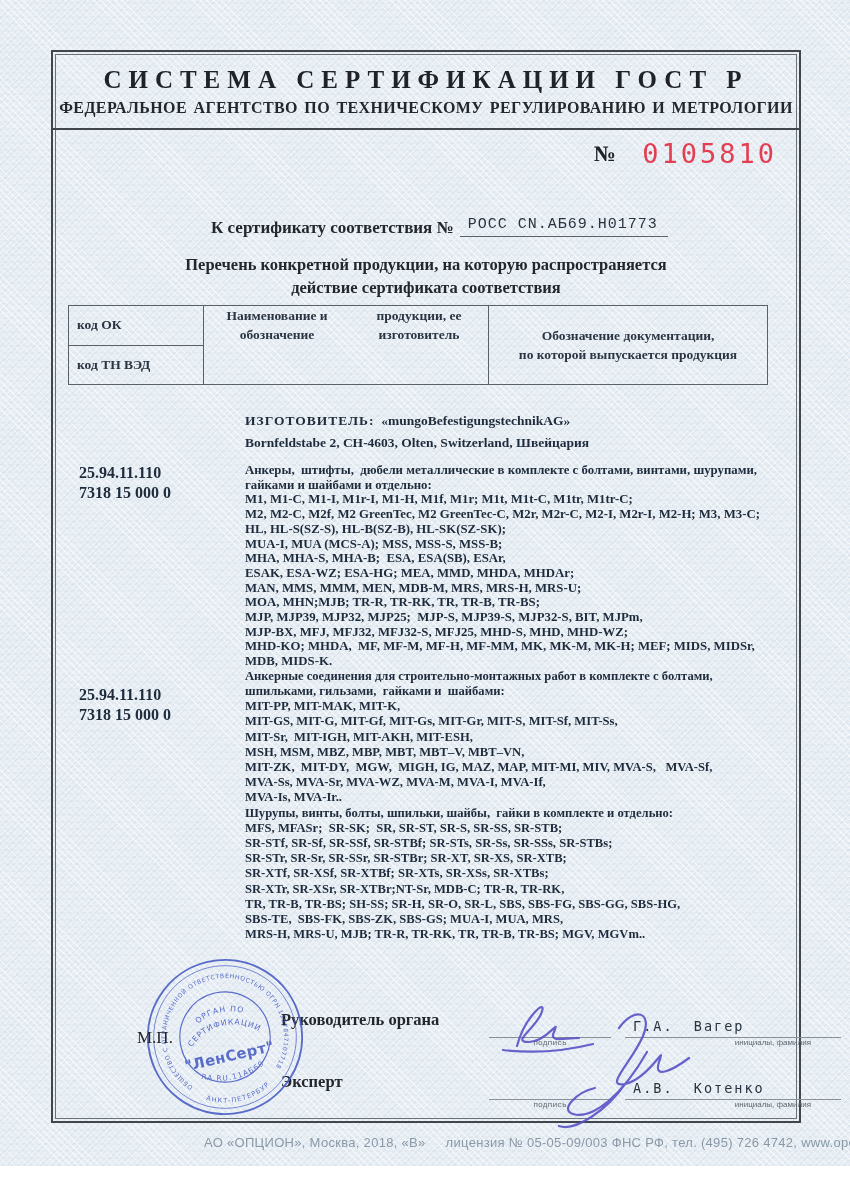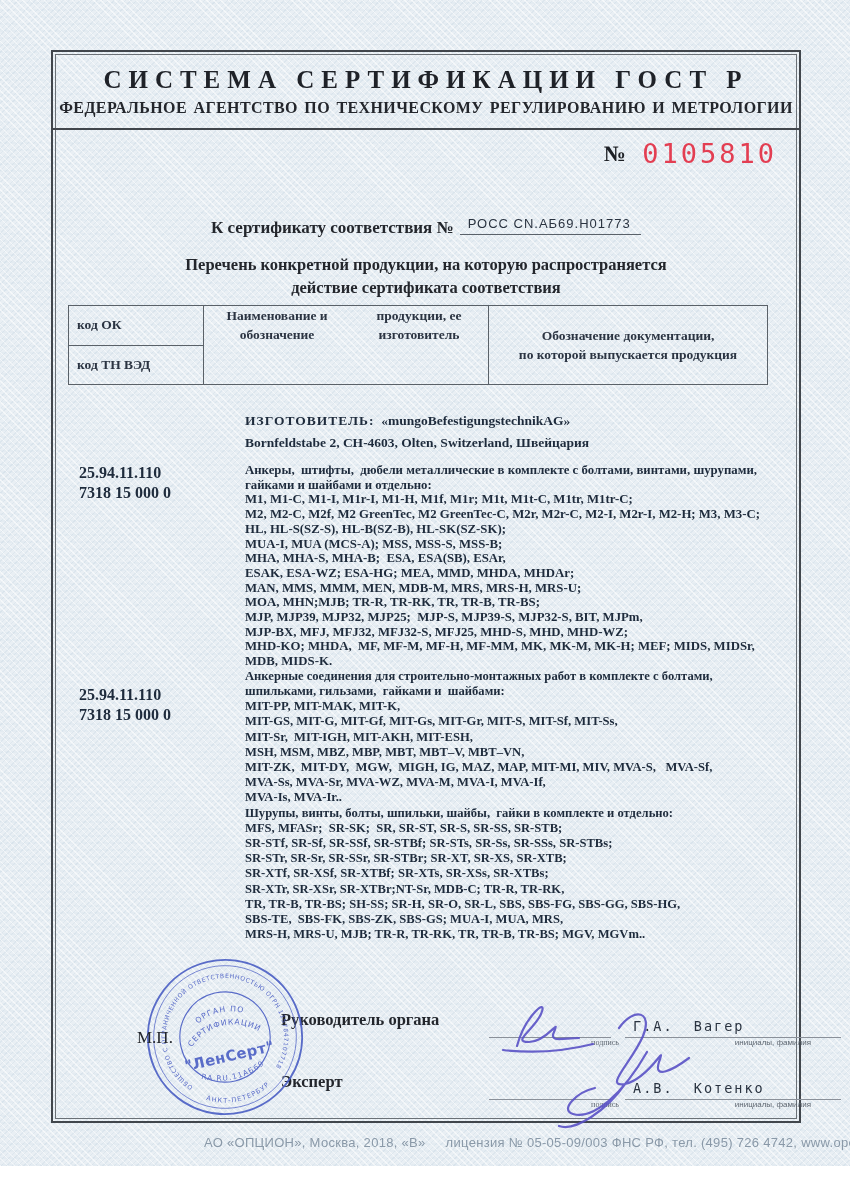--- a/index.html
+++ b/index.html
@@ -31,32 +31,32 @@
     margin-top:14px;font-size:25px;font-weight:bold;letter-spacing:7px;white-space:nowrap;
   }
   .masthead .t2{
     margin-top:5px;font-size:16px;font-weight:bold;letter-spacing:.4px;word-spacing:2px;white-space:nowrap;color:#23262c;
   }
   .serial{
     position:absolute;top:86px;right:22px;white-space:nowrap;
   }
   .serial .no{font-size:22px;font-weight:bold;color:#1d2025;vertical-align:2px;}
   .serial .digits{
-    font-family:"DejaVu Sans Mono", monospace;font-size:27px;letter-spacing:3px;margin-left:16px;
+    font-family:"DejaVu Sans Mono", monospace;font-size:27px;letter-spacing:3px;margin-left:26px;
   }
   .apx-title{
     position:absolute;top:122px;left:0;width:100%;text-align:center;
     font-size:27px;font-weight:bold;letter-spacing:3px;color:#23262c;
   }
   .certline{
     position:absolute;top:166px;left:158px;white-space:nowrap;
   }
   .certline .lbl{font-size:17px;font-weight:bold;color:#23262c;}
   .certline .num{
-    display:inline-block;font-family:Liberation Sans, sans-serif;font-size:13px;letter-spacing:1px;
+    display:inline-block;font-family:Liberation Mono, monospace;font-size:15px;letter-spacing:1px;
     color:#2a3340;border-bottom:1px solid #5a6169;padding:0 10px 3px 8px;margin-left:2px;
     transform:translateY(-5px);
   }
   .scope{
     position:absolute;top:201px;left:0;width:100%;text-align:center;
     font-size:16.5px;font-weight:bold;line-height:23px;color:#23262c;
   }
   .ptable{
     position:absolute;left:15px;top:253px;width:698px;height:78px;
     border:1px solid #5a6168;display:flex;color:#2b3442;
@@ -78,21 +78,21 @@
   .sec .lines{flex:1;}
   .sec1 .lines .p-line{font-size:12.8px;line-height:14.7px;white-space:pre;}
   .sec2 .lines .p-line{font-size:12.6px;line-height:15.2px;white-space:pre;}
   .signing{
     position:absolute;left:228px;top:958px;width:560px;
   }
   .sig-row{display:flex;align-items:flex-end;}
   .sig-row + .sig-row{margin-top:34px;}
   .sig-role{width:208px;font-size:16.5px;font-weight:bold;color:#23262c;padding-bottom:8px;}
   .sig-line{width:122px;position:relative;border-bottom:1px solid #8a9099;height:26px;}
-  .sig-cap{position:absolute;left:8px;top:27px;width:100%;text-align:right;font-family:Liberation Serif, serif;font-size:8px;color:#5d6670;font-weight:normal;}
+  .sig-cap{position:absolute;left:0;top:27px;width:100%;text-align:center;font-family:Liberation Mono, monospace;font-size:8px;color:#5d6670;font-weight:normal;}
   .name-field{flex:1;margin-left:14px;position:relative;border-bottom:1px solid #8a9099;height:26px;}
   .name-field .nm{
     position:absolute;left:8px;bottom:3px;font-family:"DejaVu Sans Mono", monospace;
     font-size:13.5px;letter-spacing:2px;color:#2a3340;white-space:pre;
   }
   .name-cap{position:absolute;right:30px;top:27px;font-family:"Liberation Sans",sans-serif;font-size:8px;color:#5d6670;}
   .mp{position:absolute;left:84px;top:976px;font-size:17px;color:#23262c;z-index:5;}
   .stampwrap{position:absolute;left:90px;top:903px;width:164px;height:164px;transform:rotate(-13deg);opacity:.9;z-index:4;}
   .sigscrib{position:absolute;left:398px;top:938px;width:310px;height:160px;z-index:6;}
   .footer{

